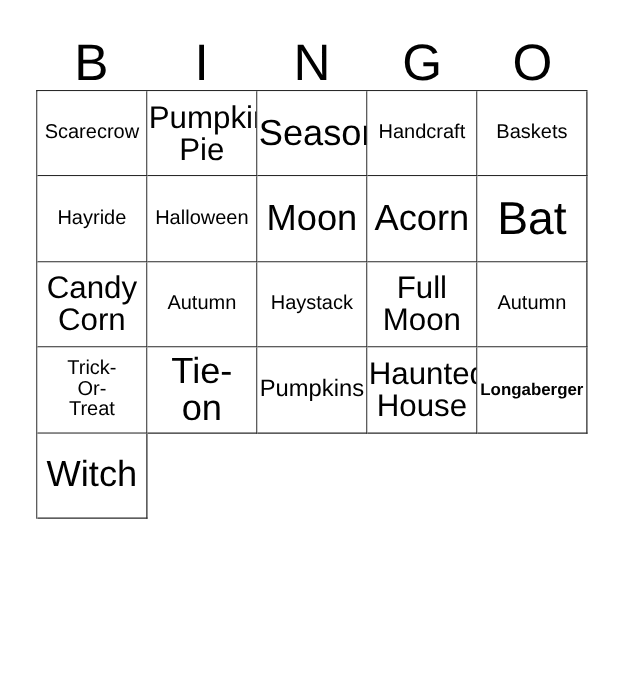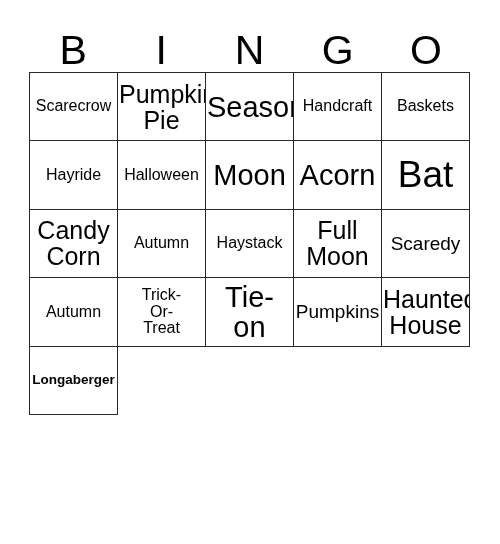--- a/index.html
+++ b/index.html
@@ -136,23 +136,20 @@
       <div class="cell fs-m">
         <span class="cell-text">Autumn</span>
       </div>
       <div class="cell fs-xs">
         <span class="cell-text">Haystack</span>
       </div>
       <div class="cell fs-l">
         <span class="cell-text">Full
 Moon</span>
       </div>
-      <div class="cell fs-s">
-        <span class="cell-text">Scaredy</span>
-      </div>
       <div class="cell fs-m">
         <span class="cell-text">Autumn</span>
       </div>
       <div class="cell fs-m">
         <span class="cell-text">Trick-
 Or-
 Treat</span>
       </div>
       <div class="cell fs-xl">
         <span class="cell-text">Tie-
@@ -161,15 +158,18 @@
       <div class="cell fs-s">
         <span class="cell-text">Pumpkins</span>
       </div>
       <div class="cell fs-l">
         <span class="cell-text">Haunted
 House</span>
       </div>
       <div class="cell fs-xxs">
         <span class="cell-text">Longaberger</span>
       </div>
+      <div class="cell fs-xl">
+        <span class="cell-text">Witch</span>
+      </div>
     </div>
 
 </div>
 
 </body></html>

